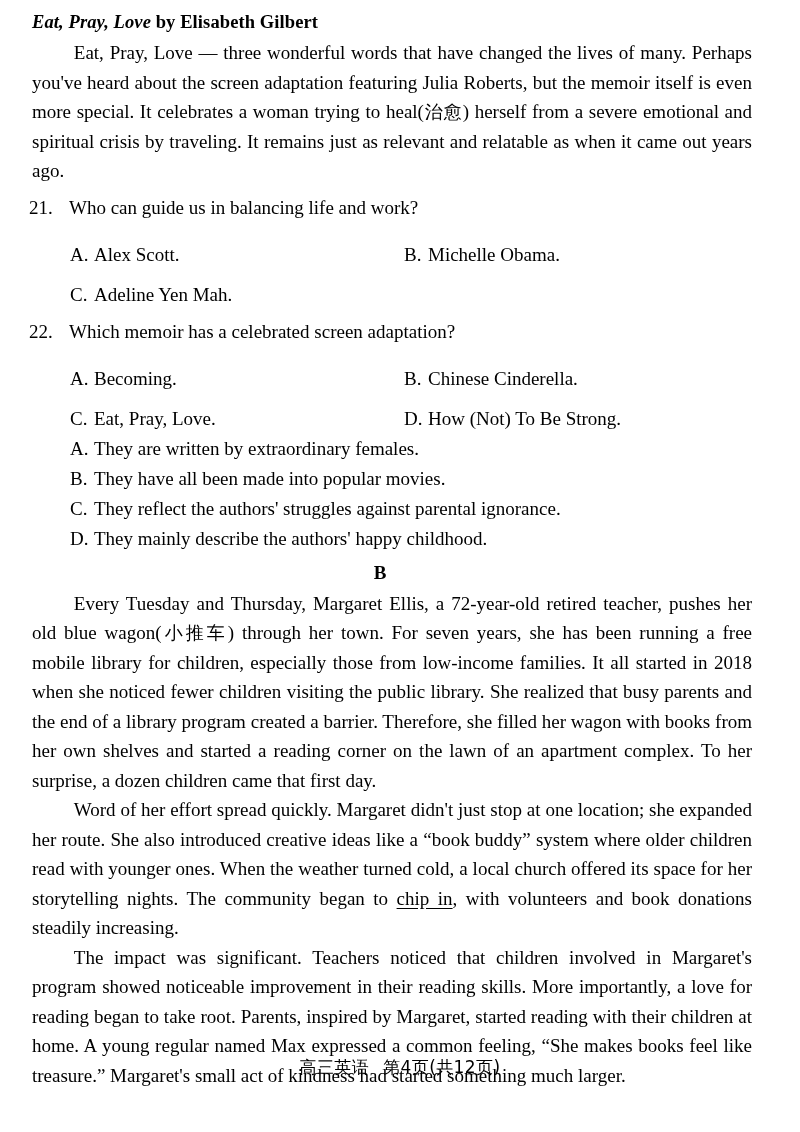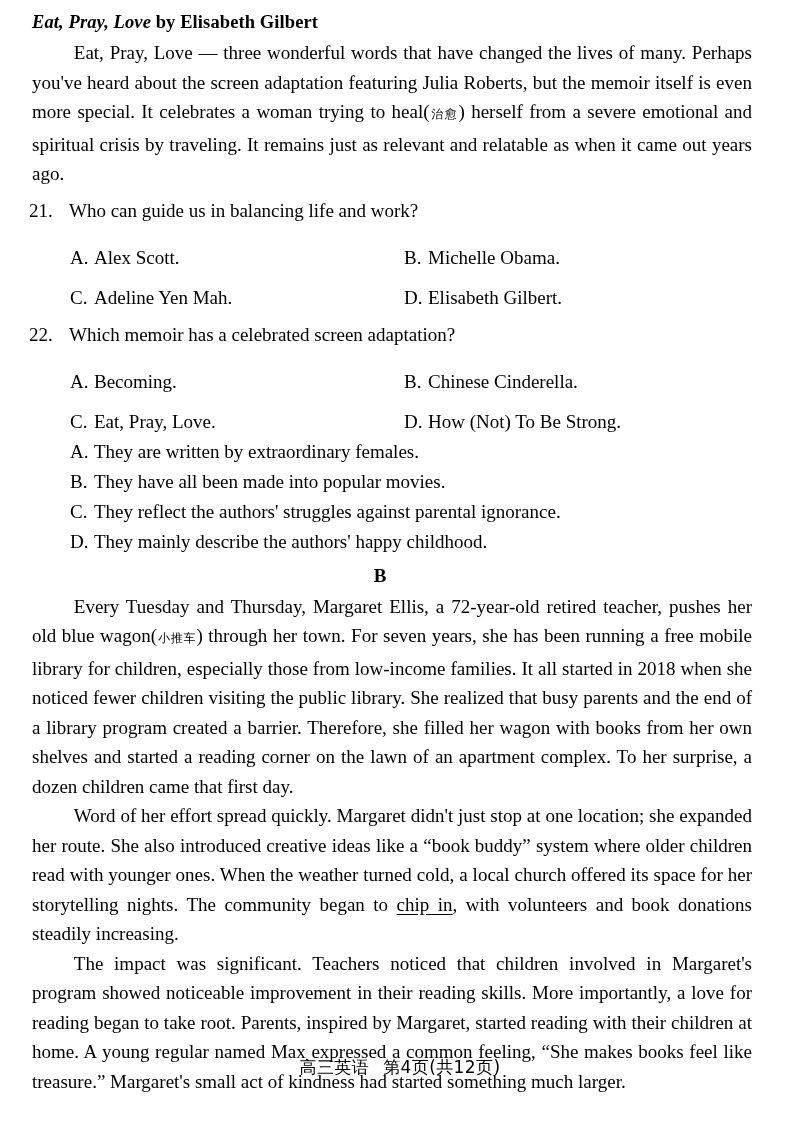--- a/index.html
+++ b/index.html
@@ -42,21 +42,21 @@
     font-size: 19px;
     line-height: 29.5px;
     text-align: justify;
     text-justify: inter-word;
     margin: 0;
     text-indent: 2.2em;
     hyphens: none;
   }
   .cn {
     font-family: "DejaVu Sans", "Liberation Sans", sans-serif;
-    font-size: 12px;
+    font-size: 18px;
   }
   .underl {
     text-decoration: underline;
     text-underline-offset: 2.5px;
   }
 
   
   .q-block {
     margin: 0;
   }
@@ -130,21 +130,20 @@
   <p class="para"><span>Eat, Pray, Love — three wonderful words that have changed the lives of many. Perhaps you've heard about the screen adaptation featuring Julia Roberts, but the memoir itself is even more special. It celebrates a woman trying to heal(</span><span class="cn">治愈</span><span>) herself from a severe emotional and spiritual crisis by traveling. It remains just as relevant and relatable as when it came out years ago.</span></p>
 
   <div class="q-block">
     <p class="q-stem"><span class="q-num">21.</span><span>Who can guide us in balancing life and work?</span></p>
     <div class="opts-2col">
       <div class="opt-col a"><span class="opt"><span class="opt-letter">A.</span><span>Alex Scott.</span></span></div>
       <div class="opt-col b"><span class="opt"><span class="opt-letter">B.</span><span>Michelle Obama.</span></span></div>
     </div>
     <div class="opts-2col">
       <div class="opt-col a"><span class="opt"><span class="opt-letter">C.</span><span>Adeline Yen Mah.</span></span></div>
-      <div class="opt-col b"><span class="opt"><span class="opt-letter">D.</span><span>Elisabeth Gilbert.</span></span></div>
     </div>
   </div>
 
   <div class="q-block">
     <p class="q-stem"><span class="q-num">22.</span><span>Which memoir has a celebrated screen adaptation?</span></p>
     <div class="opts-2col">
       <div class="opt-col a"><span class="opt"><span class="opt-letter">A.</span><span>Becoming.</span></span></div>
       <div class="opt-col b"><span class="opt"><span class="opt-letter">B.</span><span>Chinese Cinderella.</span></span></div>
     </div>
     <div class="opts-2col">

